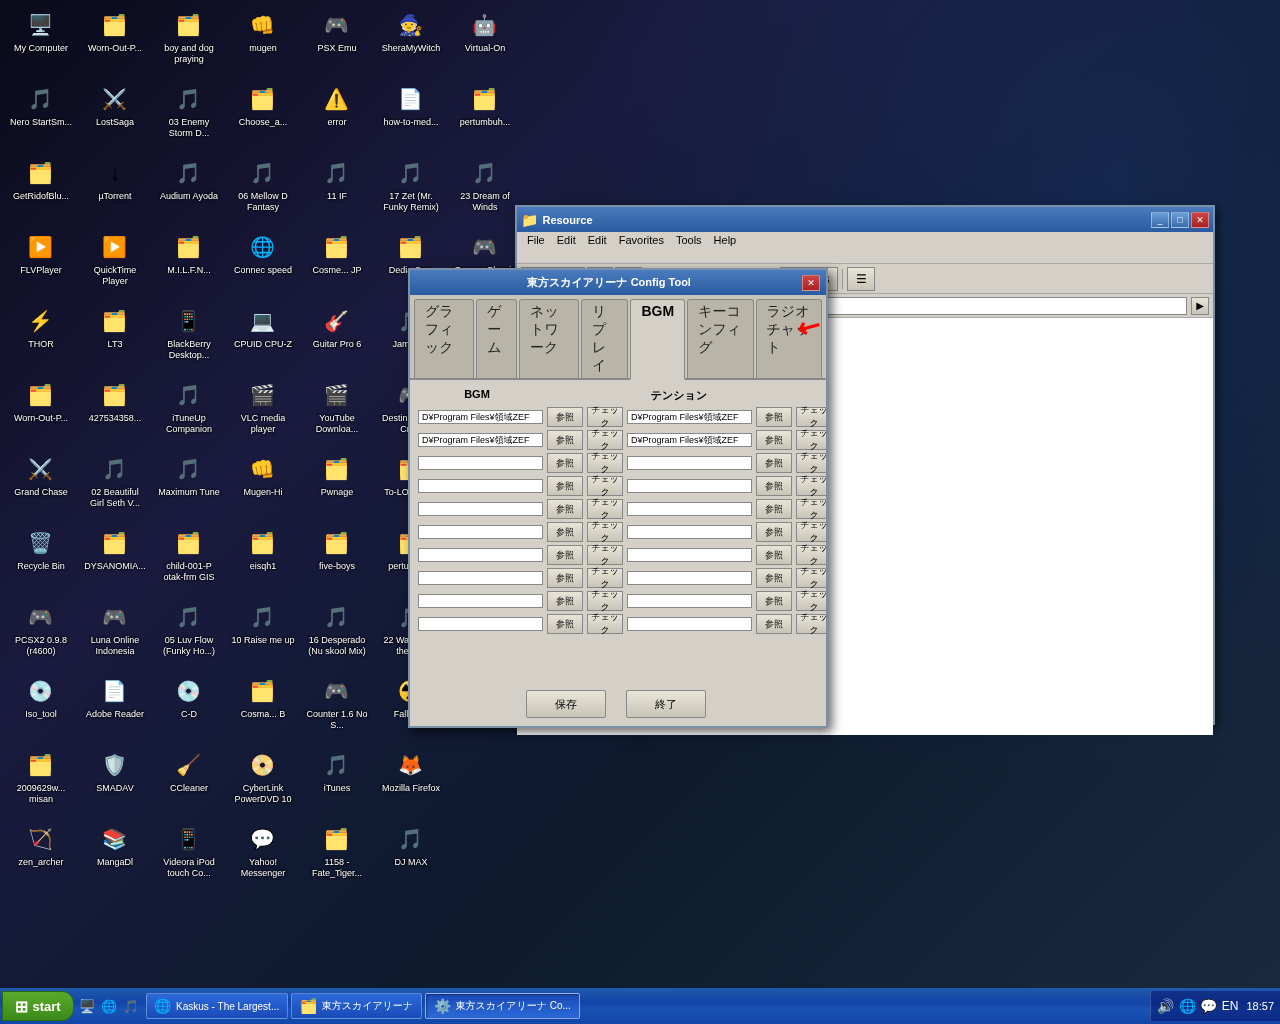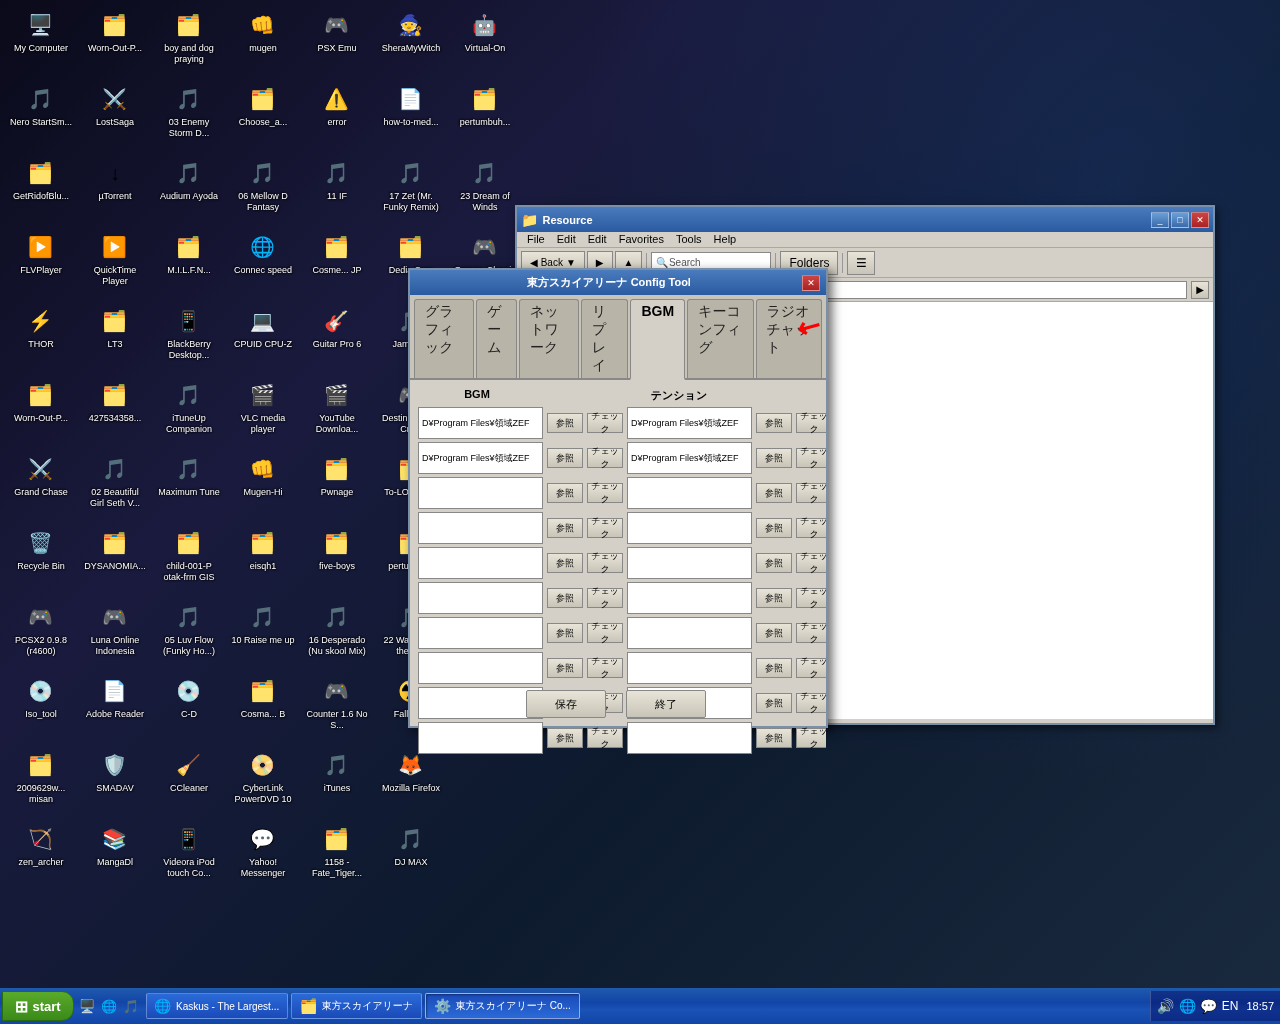--- a/index.html
+++ b/index.html
@@ -118,24 +118,24 @@
       background: linear-gradient(to bottom, #6a9fd8, #3a6baa);
       color: white;
       font-size: 9px;
       cursor: pointer;
       display: flex;
       align-items: center;
       justify-content: center;
     }
 
     .win-menubar {
-      height: 16px;
+      height: 32px;
       background: #d4d0c8;
       display: flex;
-      align-items: flex-end;
+      align-items: flex-start;
       padding: 0 4px;
       font-size: 11px;
       border-bottom: 1px solid #a8a8a8;
     }
     .win-menubar span {
       padding: 2px 6px;
       cursor: pointer;
     }
 
     .win-toolbar {
@@ -328,21 +328,21 @@
       text-align: center;
     }
     .bgm-row {
       display: flex;
       align-items: center;
       gap: 4px;
       margin-bottom: 3px;
     }
     .bgm-input {
       flex: 1;
-      height: 32px;
+      height: 14px;
       background: white;
       border: 1px solid #888;
       font-size: 9px;
       padding: 0 3px;
       overflow: hidden;
       white-space: nowrap;
     }
     .bgm-btn {
       width: 36px;
       height: 20px;

